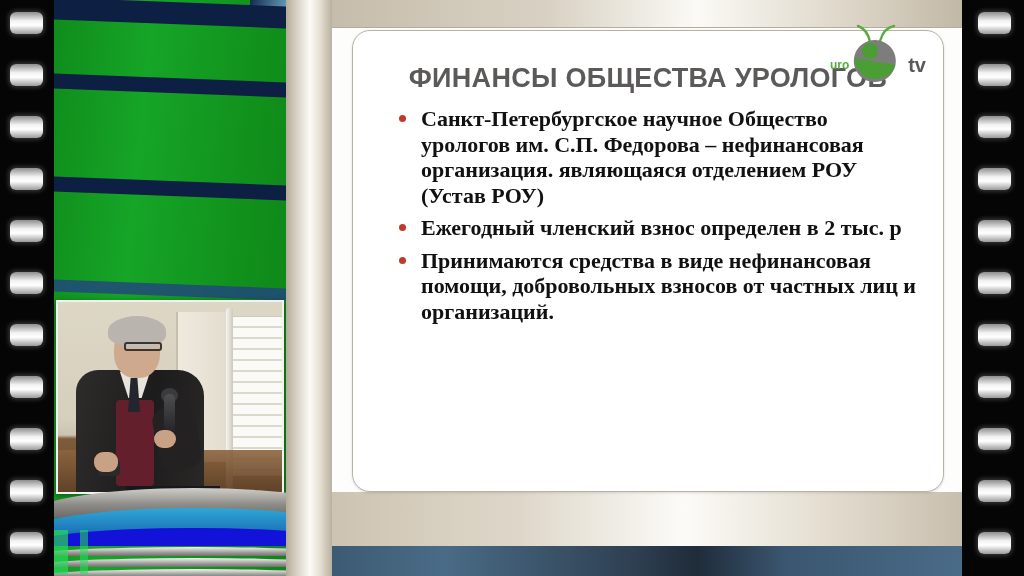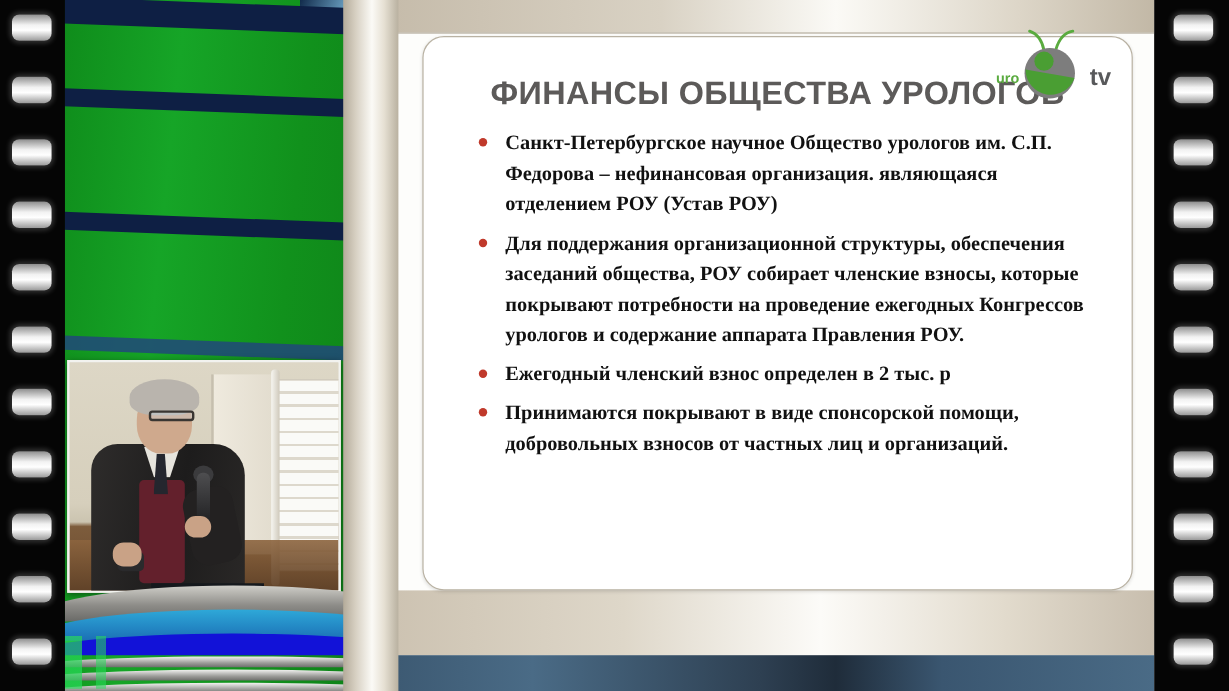--- a/index.html
+++ b/index.html
@@ -147,21 +147,21 @@
     padding:18px 26px 10px 26px; overflow:hidden;
   }
   #slide-title {
     color:#5c5a59; font-size:27px; font-weight:bold; text-align:center;
     letter-spacing:.3px; margin:14px 0 6px 0; white-space:nowrap;
   }
   #bullets { list-style:none; margin:12px 0 0 18px; }
   #bullets li {
     position:relative; padding-left:24px; margin-bottom:7px;
     font-family:"Liberation Serif", serif; font-weight:bold;
-    font-size:17px; line-height:25.5px; color:#111111;
+    font-size:22px; line-height:25.5px; color:#111111;
   }
   #bullets li::before {
     content:""; position:absolute; left:2px; top:9px;
     width:7px; height:7px; border-radius:50%; background:#c0392b;
   }
 
   
   #logo { position:absolute; right:34px; top:24px; width:104px; height:62px; z-index:30; }
   #logo .tv { position:absolute; right:2px; top:30px; font-size:20px; font-weight:bold;
     color:#58595b; font-family:"Liberation Sans", sans-serif; }
@@ -220,23 +220,22 @@
 
   <div id="slide-area">
     <div class="slide-band-top"></div>
     <div class="slide-band-bottom"></div>
     <div class="slide-band-footer"></div>
 
     <div id="slide-card">
       <div id="slide-title">ФИНАНСЫ ОБЩЕСТВА УРОЛОГОВ</div>
       <ul id="bullets">
         <li>Санкт-Петербургское научное Общество урологов им.  С.П. Федорова – нефинансовая организация. являющаяся отделением РОУ (Устав РОУ)</li>
-        <li>Для поддержания  организационной структуры, обеспечения заседаний общества,  РОУ  собирает членские взносы, которые покрывают потребности на проведение ежегодных Конгрессов урологов и содержание аппарата Правления РОУ.</li>
         <li>Ежегодный членский взнос определен в 2 тыс. р</li>
-        <li>Принимаются покрывают в виде спонсорской помощи, добровольных взносов  от частных лиц и организаций.</li>
+        <li>Принимаются средства в виде нефинансовая помощи, добровольных взносов  от частных лиц и организаций.</li>
       </ul>
     </div>
 
     <div id="logo">
       <svg width="104" height="62" viewBox="0 0 104 62">
         <path d="M46 18 C44 8, 40 4, 34 2" stroke="#5aab3f" stroke-width="2.4" fill="none" stroke-linecap="round"></path>
         <path d="M56 17 C59 7, 64 3, 70 2" stroke="#5aab3f" stroke-width="2.4" fill="none" stroke-linecap="round"></path>
         <path d="M51 16 a21 21 0 1 1 -0.4 0 Z" fill="#7d7d7d"></path>
         <path d="M51 16 a21 21 0 0 0 -20.6 25 L72 41 a21 21 0 0 0 -21-25 Z" fill="#ffffff" opacity="0"></path>
         <path d="M30.6 34 a21 21 0 0 0 40.8 7 L30.6 34 Z" fill="#4a9e33"></path>

